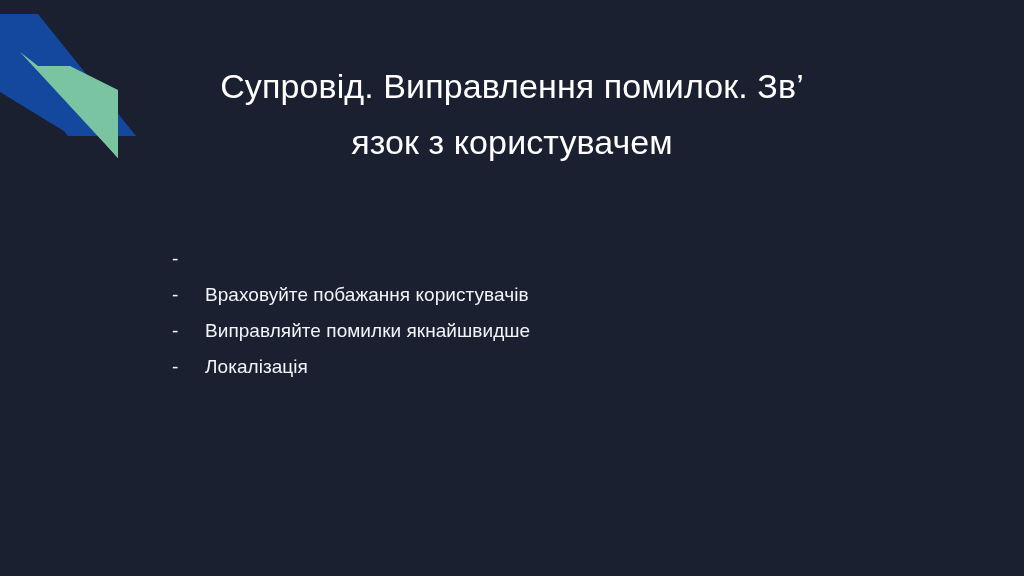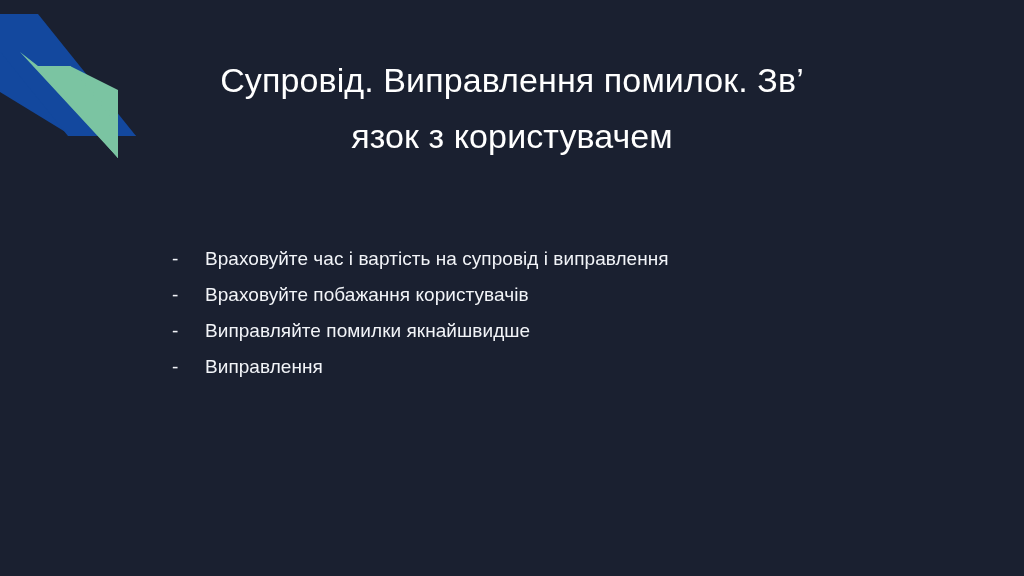--- a/index.html
+++ b/index.html
@@ -26,21 +26,21 @@
     left: 0;
     top: 0;
     width: 200px;
     height: 200px;
     pointer-events: none;
   }
   
   #title-block {
     position: absolute;
     left: 112px;
-    top: 52px;
+    top: 58px;
     width: 800px;
     text-align: center;
   }
   #title-block .tline {
     display: block;
     color: #ffffff;
     font-size: 34px;
     line-height: 56px;
     font-weight: 400;
     letter-spacing: 0.1px;
@@ -88,29 +88,28 @@
   </svg>
 
   <div id="title-block">
     <span class="tline" style="color: rgb(255, 255, 255);">Супровід. Виправлення помилок. Зв’</span>
     <span class="tline" style="color: rgb(255, 255, 255); text-align: center;">язок з користувачем</span>
   </div>
 
   <div id="body-list">
     <div class="li">
       <span class="dash" style="color: rgb(242, 244, 248);">-</span>
-      <span class="li-text" style="color: rgb(242, 244, 248);">Враховуйте час і вартість на супровід і виправлення</span>
     </div>
     <div class="li">
       <span class="dash" style="color: rgb(242, 244, 248);">-</span>
       <span class="li-text" style="color: rgb(242, 244, 248); text-align: right;">Враховуйте побажання користувачів</span>
     </div>
     <div class="li">
       <span class="dash" style="color: rgb(242, 244, 248);">-</span>
       <span class="li-text" style="color: rgb(242, 244, 248); text-align: center;">Виправляйте помилки якнайшвидше</span>
     </div>
     <div class="li">
       <span class="dash" style="color: rgb(242, 244, 248);">-</span>
-      <span class="li-text" style="color: rgb(242, 244, 248);">Виправлення</span>
+      <span class="li-text" style="color: rgb(242, 244, 248);">Локалізація</span>
     </div>
   </div>
 
 </div>
 
 </body></html>

